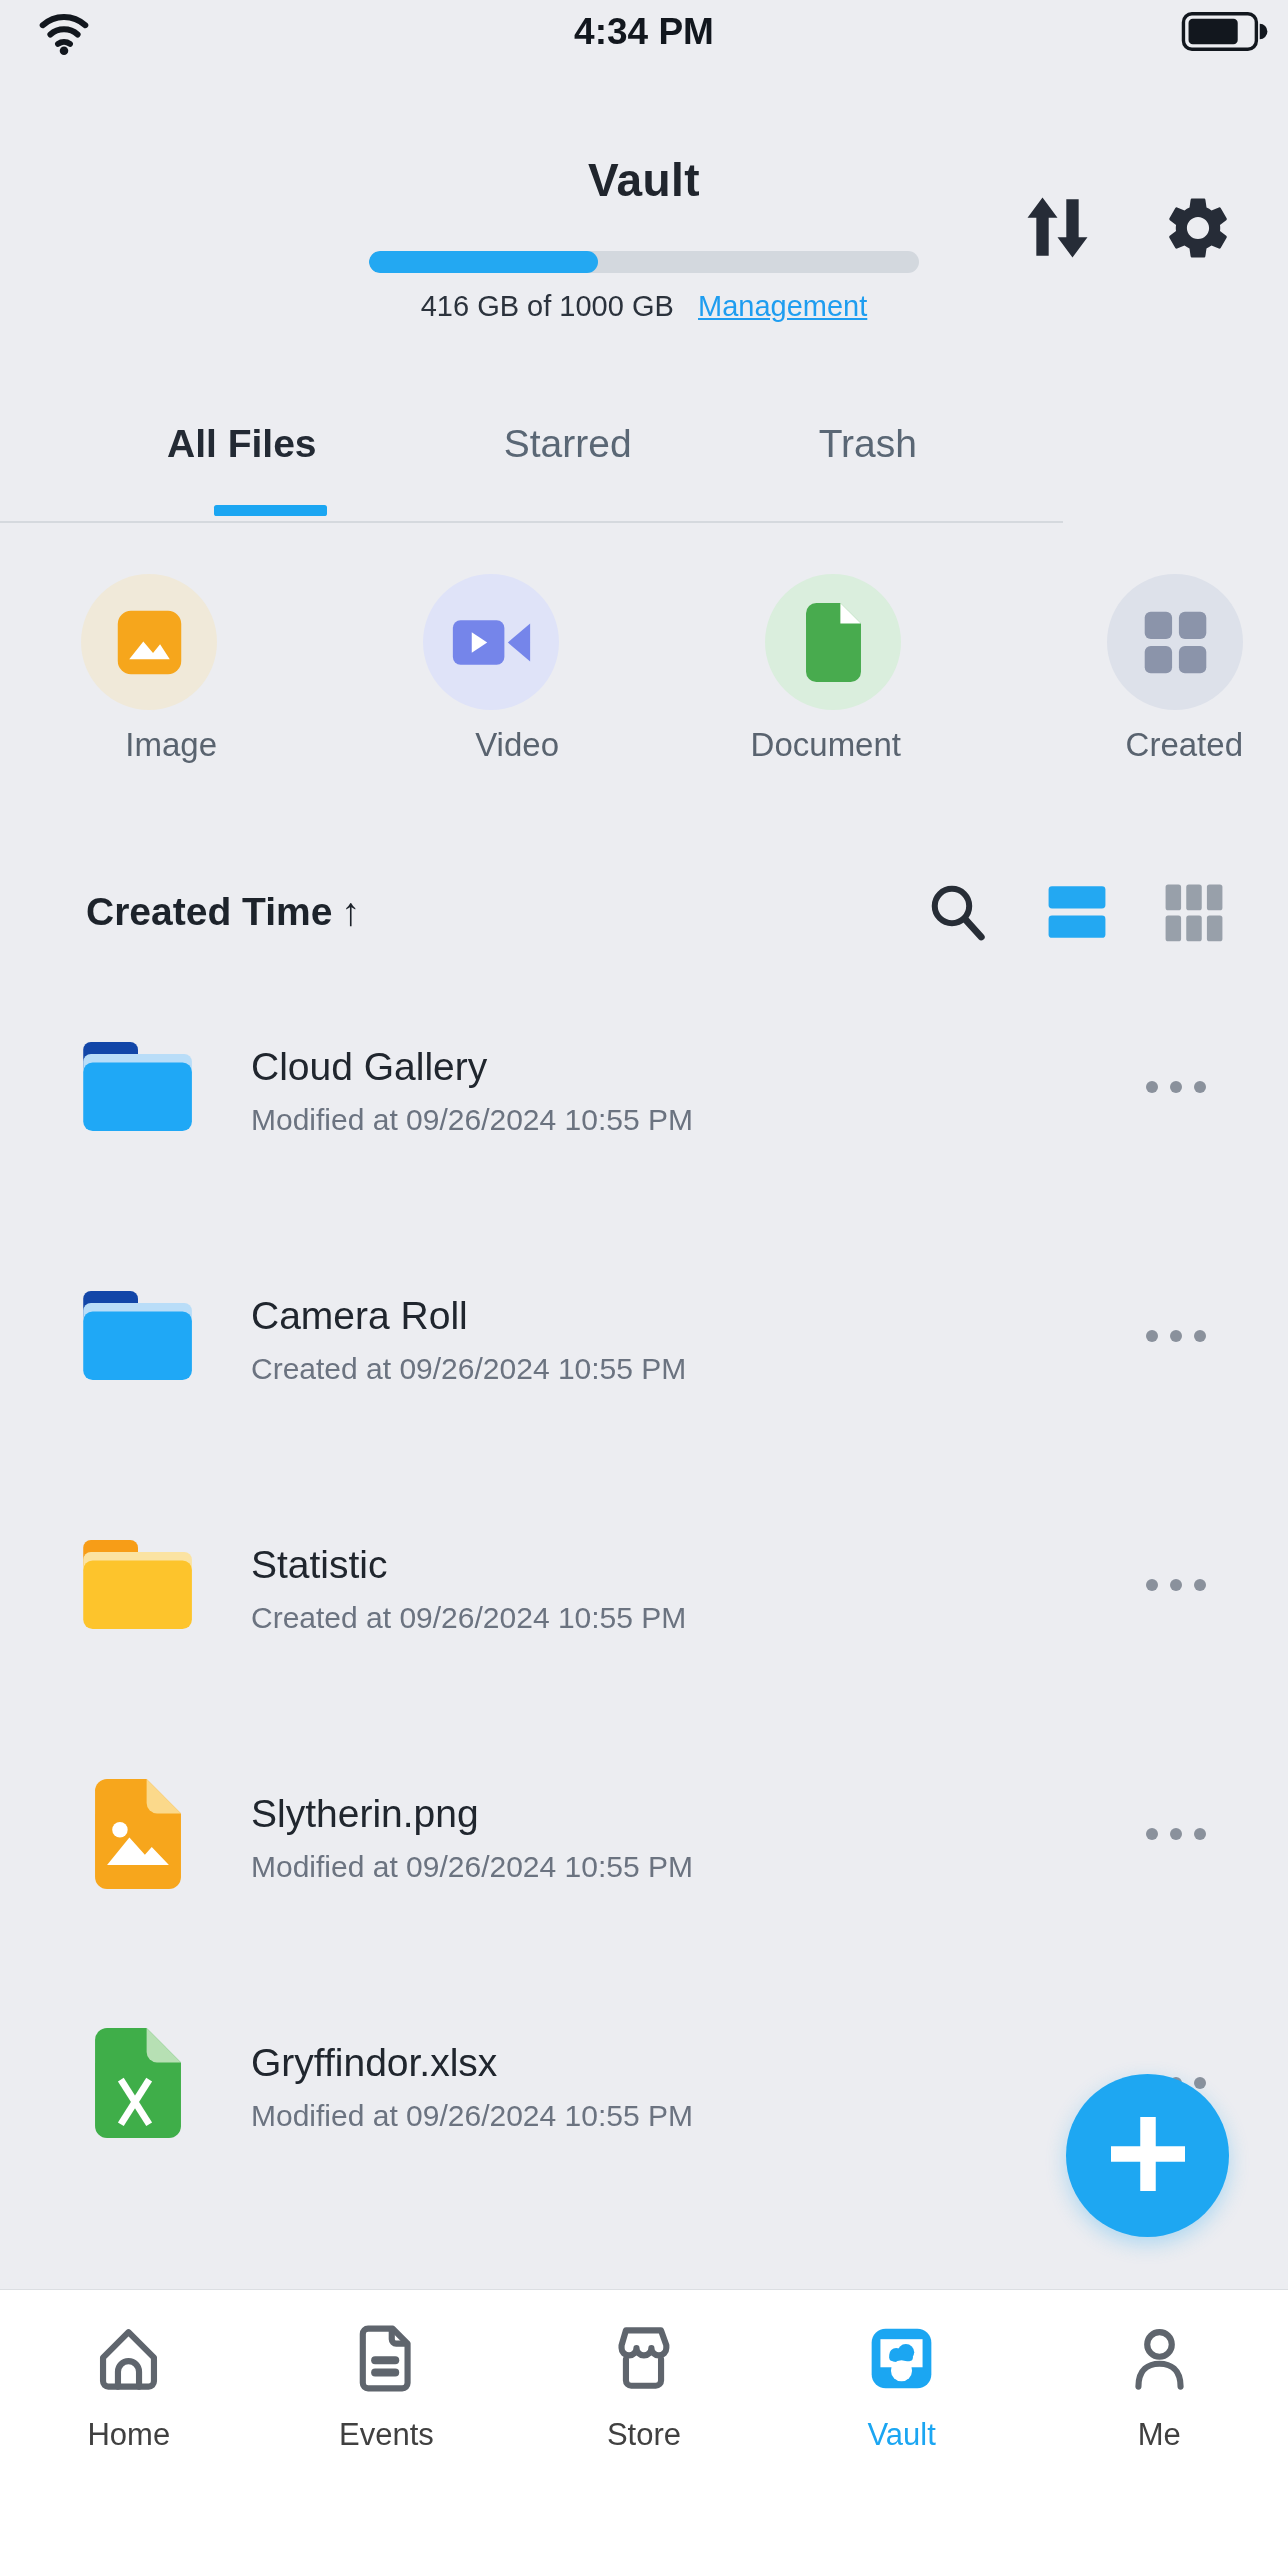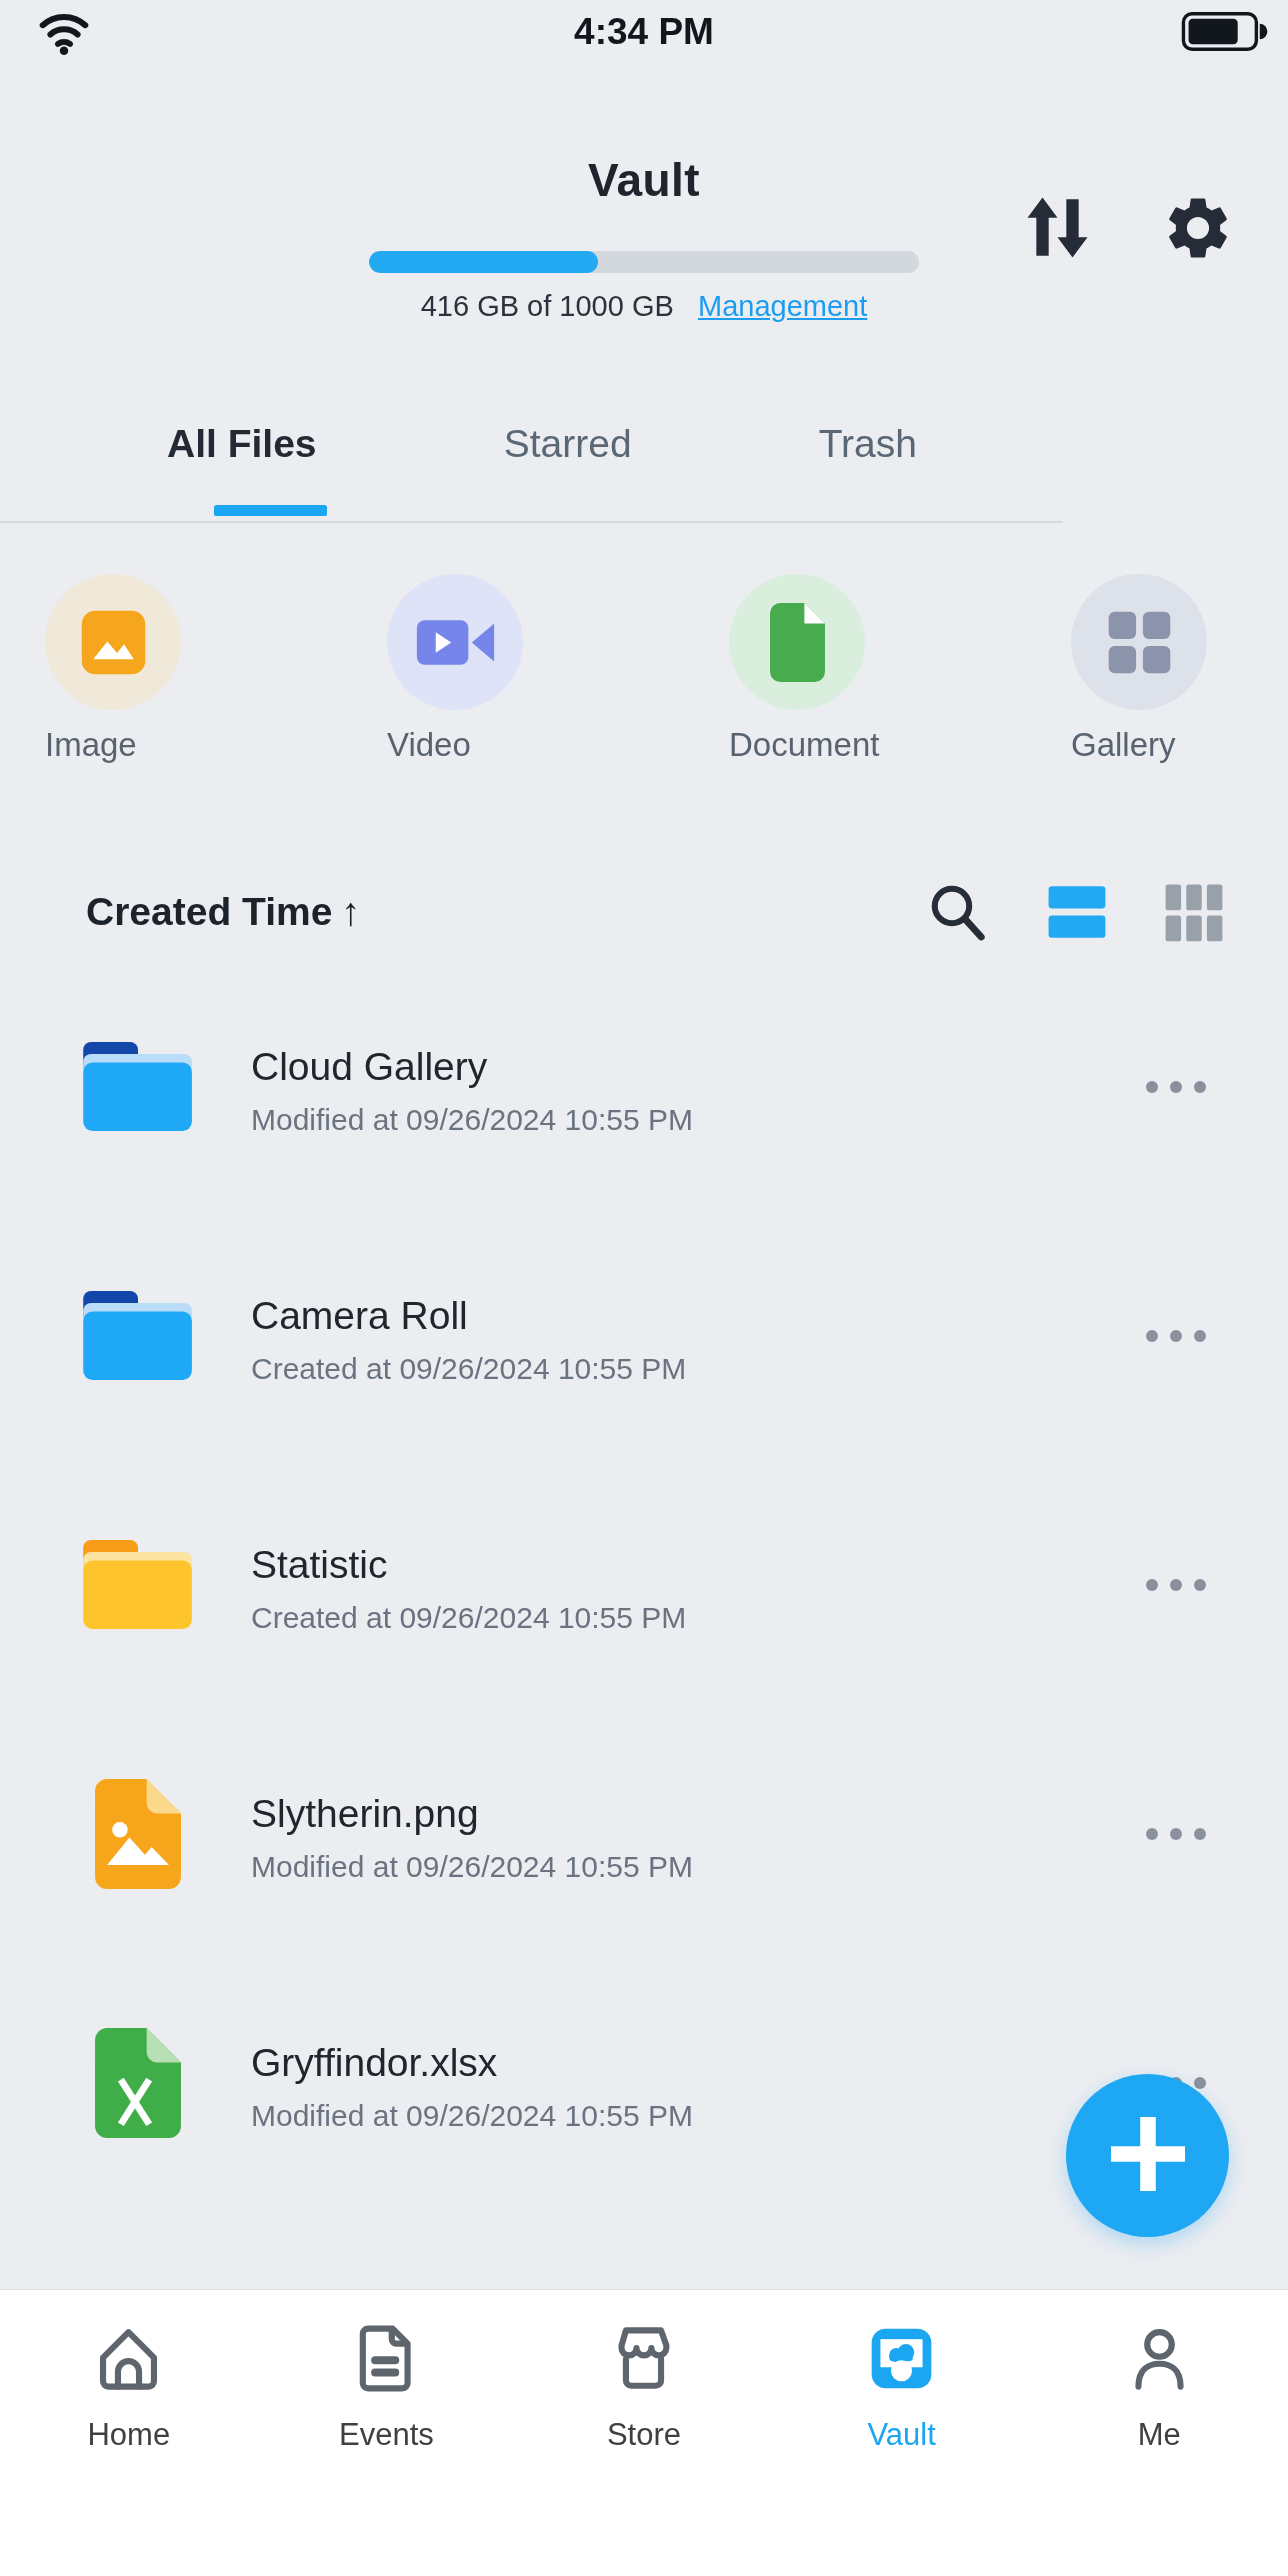--- a/index.html
+++ b/index.html
@@ -32,21 +32,21 @@
   .tabs{position:absolute;top:404px;left:0;width:1063px;height:118px;}
   .tabs-row{display:flex;justify-content:space-between;padding:0 146px 0 167px;}
   .tab{font-size:39px;line-height:79px;color:#5a6775;cursor:pointer;}
   .tab.active{color:#232a34;font-weight:700;}
   .tab-underline{position:absolute;left:214px;top:101px;width:113px;height:11px;
     background:#1ba6f2;border-radius:2.6px;}
   .tab-divider{position:absolute;left:0;top:117px;width:100%;height:1.7px;background:#d5d9de;}
   
   .categories{position:absolute;top:574px;left:0;width:1288px;display:flex;
     justify-content:space-between;padding:0 45px;box-sizing:border-box;}
-  .cat{width:172px;display:flex;flex-direction:column;align-items:flex-start;cursor:pointer;}
+  .cat{width:172px;display:flex;flex-direction:column;align-items:flex-end;cursor:pointer;}
   .cat-circle{width:136px;height:136px;border-radius:50%;display:flex;align-items:center;justify-content:center;}
   .cat-label{margin-top:15.5px;font-size:33px;color:#59636f;}
   
   .toolbar{position:absolute;top:867px;left:0;width:1288px;height:89px;}
   .sort-label{position:absolute;left:86px;top:0;font-size:39px;font-weight:700;color:#1d232b;line-height:89px;cursor:pointer;}
   .sort-arrow{font-weight:400;margin-left:8.6px;}
   .tb-icon{position:absolute;top:13.7px;cursor:pointer;}
   .tb-search{left:927px;}
   .tb-list{left:1046px;}
   .tb-grid{left:1163px;}
@@ -160,21 +160,21 @@
   </div>
   <div class="cat">
     <div class="cat-circle" style="background:#dde1ea">
       <svg width="65" height="65" viewBox="0 0 76 76" fill="#8b94aa">
         <rect x="2" y="2" width="32" height="32" rx="7"></rect>
         <rect x="42" y="2" width="32" height="32" rx="7"></rect>
         <rect x="2" y="42" width="32" height="32" rx="7"></rect>
         <rect x="42" y="42" width="32" height="32" rx="7"></rect>
       </svg>
     </div>
-    <div class="cat-label">Gallery</div>
+    <div class="cat-label">Created</div>
   </div>
 </div>
 
 <div class="toolbar">
   <div class="sort-label">
     <span>Created Time</span><span class="sort-arrow">↑</span>
   </div>
   <span class="tb-icon tb-search">
     <svg width="62" height="62" viewBox="0 0 72 72">
       <circle cx="29" cy="29" r="20" fill="none" stroke="#272d36" stroke-width="7"></circle>

